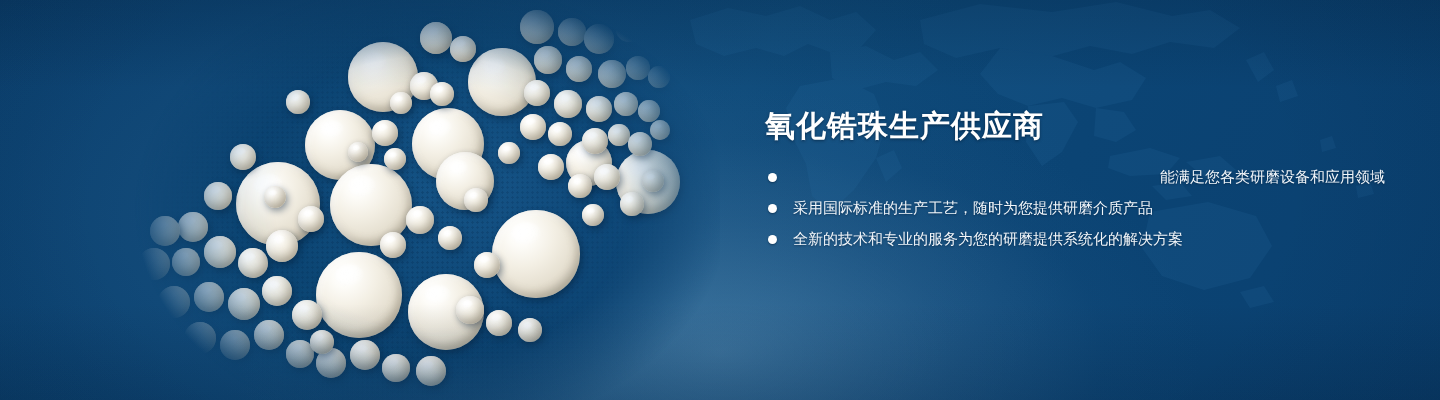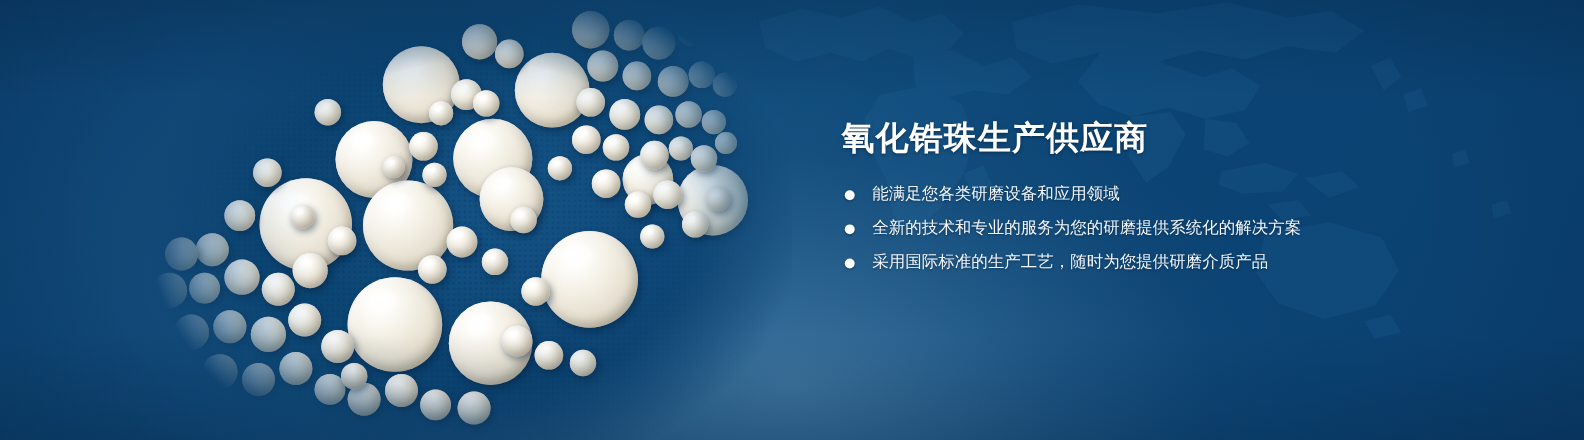--- a/index.html
+++ b/index.html
@@ -91,21 +91,21 @@
     position:relative; padding-left:28px; margin-bottom:7px;
     color:#f2f6fa; font-size:15px; line-height:24px; font-weight:400;
     text-shadow:0 1px 2px rgba(2,20,40,.45);
   }
   .bullet .dot{
     position:absolute; left:3px; top:8px;
     width:9px; height:9px; border-radius:50%;
     background:#ffffff;
     box-shadow:0 1px 2px rgba(2,20,40,.45);
   }
-  .bullet .line2{ display:block; }
+  .bullet .line2{ display:block;text-align:right; }
 </style>
 </head>
 <body>
 
 <div class="banner">
 
   <div class="bg-base"></div>
 
   <div class="bg-map">
     <svg viewBox="0 0 780 330" preserveAspectRatio="none" aria-hidden="true">
@@ -239,24 +239,24 @@
 
     <ul class="bullets">
 
       <li class="bullet">
         <span class="dot"></span>
         <span class="line2">能满足您各类研磨设备和应用领域</span>
       </li>
 
       <li class="bullet">
         <span class="dot"></span>
+        <span>采用国际标准的生产工艺，随时为您提供研磨介质产品</span>
+      </li>
+
+      <li class="bullet">
+        <span class="dot"></span>
         <span>全新的技术和专业的服务为您的研磨提供系统化的解决方案</span>
       </li>
 
-      <li class="bullet">
-        <span class="dot"></span>
-        <span>采用国际标准的生产工艺，随时为您提供研磨介质产品</span>
-      </li>
-
     </ul>
   </div>
 
 </div>
 
 </body></html>

